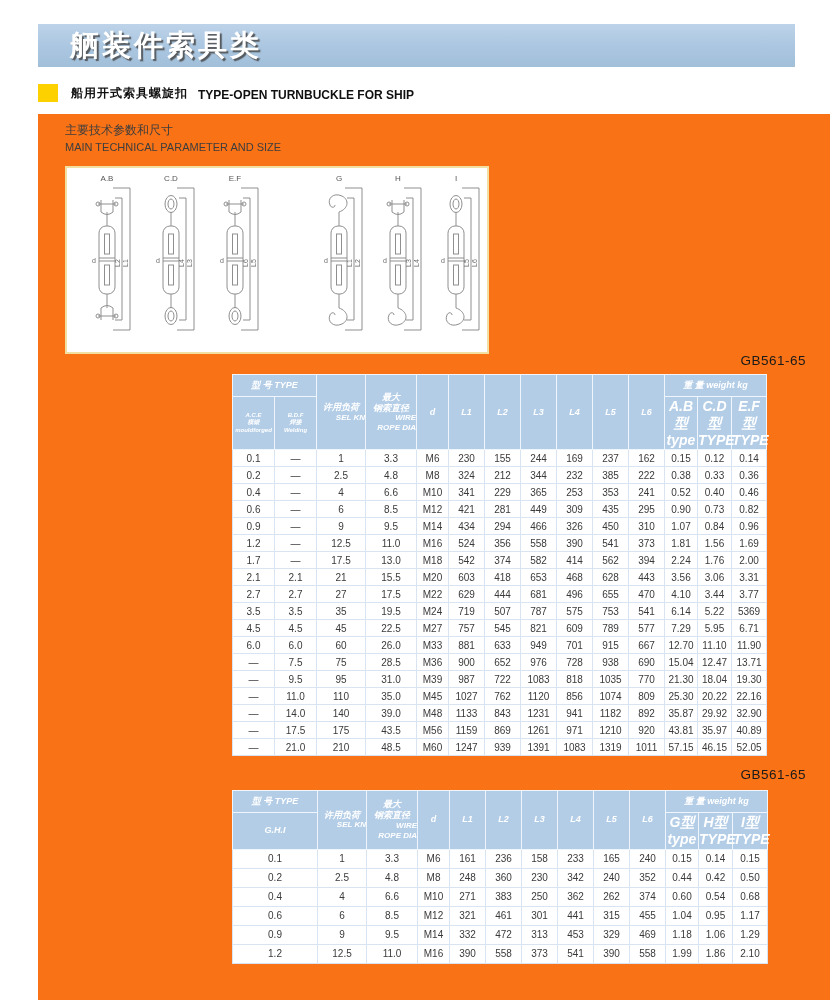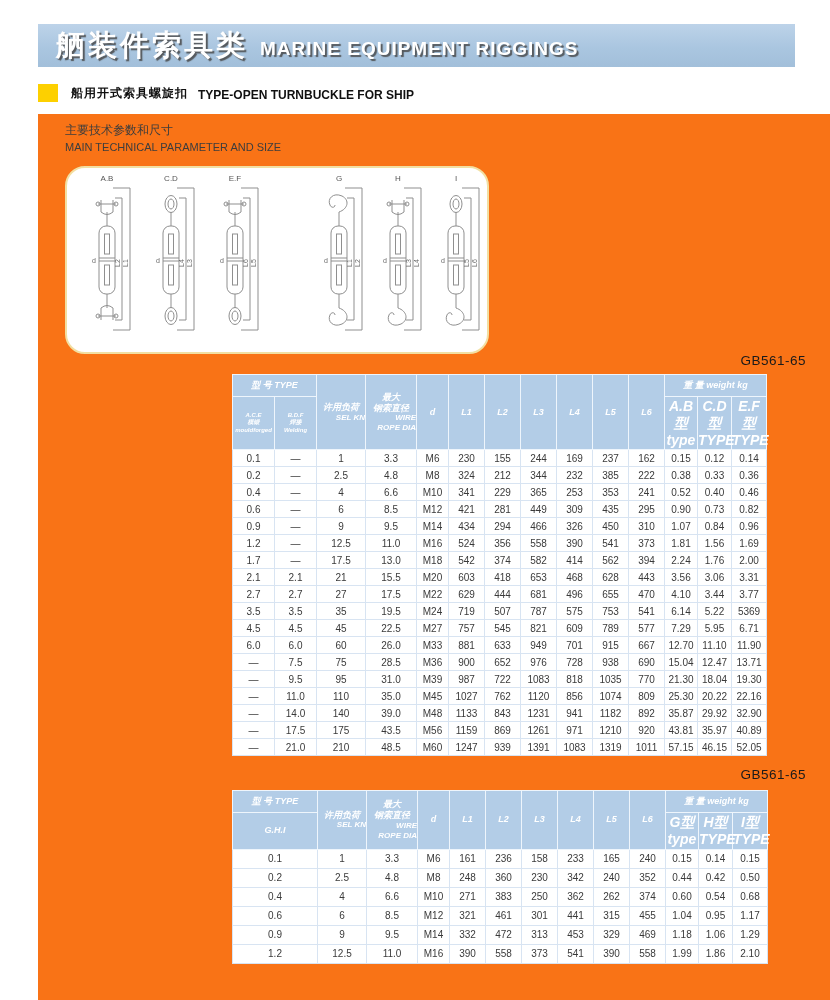--- a/index.html
+++ b/index.html
@@ -1,38 +1,38 @@
 <!DOCTYPE html>
 <html><head>
 <meta charset="utf-8">
 <style>
   html,body{margin:0;padding:0;}
   body{width:830px;height:1000px;background:#ffffff;font-family:"Liberation Sans",sans-serif;position:relative;overflow:hidden;}
 
   .band{position:absolute;left:38px;top:24px;width:757px;height:43px;
         background:linear-gradient(180deg,#bdd3e9 0%,#aac6e0 55%,#a2bfda 100%);
-        display:flex;align-items:center;padding-left:18px;box-sizing:border-box;}
+        display:flex;align-items:center;padding-left:32px;box-sizing:border-box;}
   .band-zh{font-size:29px;font-weight:bold;color:#fff;letter-spacing:3px;
         text-shadow:2px 2px 1px rgba(70,70,70,.85);}
   .band-en{font-size:19px;font-weight:bold;color:#fff;margin-left:12px;margin-top:7px;letter-spacing:1px;
         text-shadow:2px 2px 1px rgba(70,70,70,.85);}
 
   .section-row{position:absolute;left:38px;top:84px;display:flex;align-items:center;}
   .bullet{width:20px;height:18px;background:#fdd000;margin-right:13px;}
   .sec-zh{font-size:12px;font-weight:bold;color:#101010;letter-spacing:1px;}
   .sec-en{font-size:12px;font-weight:bold;color:#101010;margin-left:10px;margin-top:4px;}
 
   .panel{position:absolute;left:38px;top:114px;width:757px;height:960px;background:#f97316;padding-left:40px;}
 
   .intro{position:absolute;left:27px;top:9px;color:#3d3d3d;}
   .intro-zh{font-size:12px;line-height:15px;}
   .intro-en{font-size:11px;line-height:14px;margin-top:2px;}
 
   .diagram-box{position:absolute;left:27px;top:52px;width:420px;height:184px;background:#fff;
-        border:2px solid #f2dfa2;border-radius:20px;}
+        border:2px solid #f2dfa2;border-radius:0;}
   .diagram-box svg{width:100%;height:100%;display:block;}
   .tk{stroke:#8f8f8f;fill:none;stroke-width:1;}
   .figlab{font-size:8px;fill:#555;}
   .dimlab{font-size:7px;fill:#6a6a6a;}
 
   .gb{position:absolute;right:29px;font-size:13.5px;color:#1a1a1a;letter-spacing:.5px;text-align:center;}
   .gb1{top:239px;}
   .gb2{top:653px;}
 
   table.spec{position:absolute;left:194px;border-collapse:collapse;table-layout:fixed;background:#e9f1fa;}
@@ -49,21 +49,20 @@
   table.spec tbody td{background:#ffffff;border:1px solid #d8e4f2;color:#3a3a3a;
         font-size:10px;text-align:center;vertical-align:middle;padding:0;}
   .t1 tbody td{height:16px;}
   .t2 tbody td{height:18px;}
 </style>
 </head>
 <body>
 
 <div class="band">
   <span class="band-zh">舾装件索具类</span>
-  <span class="band-en">MARINE EQUIPMENT RIGGINGS</span>
 </div>
 
 <div class="section-row">
   <span class="bullet"></span>
   <span class="sec-zh">船用开式索具螺旋扣</span>
   <span class="sec-en">TYPE-OPEN TURNBUCKLE FOR SHIP</span>
 </div>
 
 <div class="panel">
 

